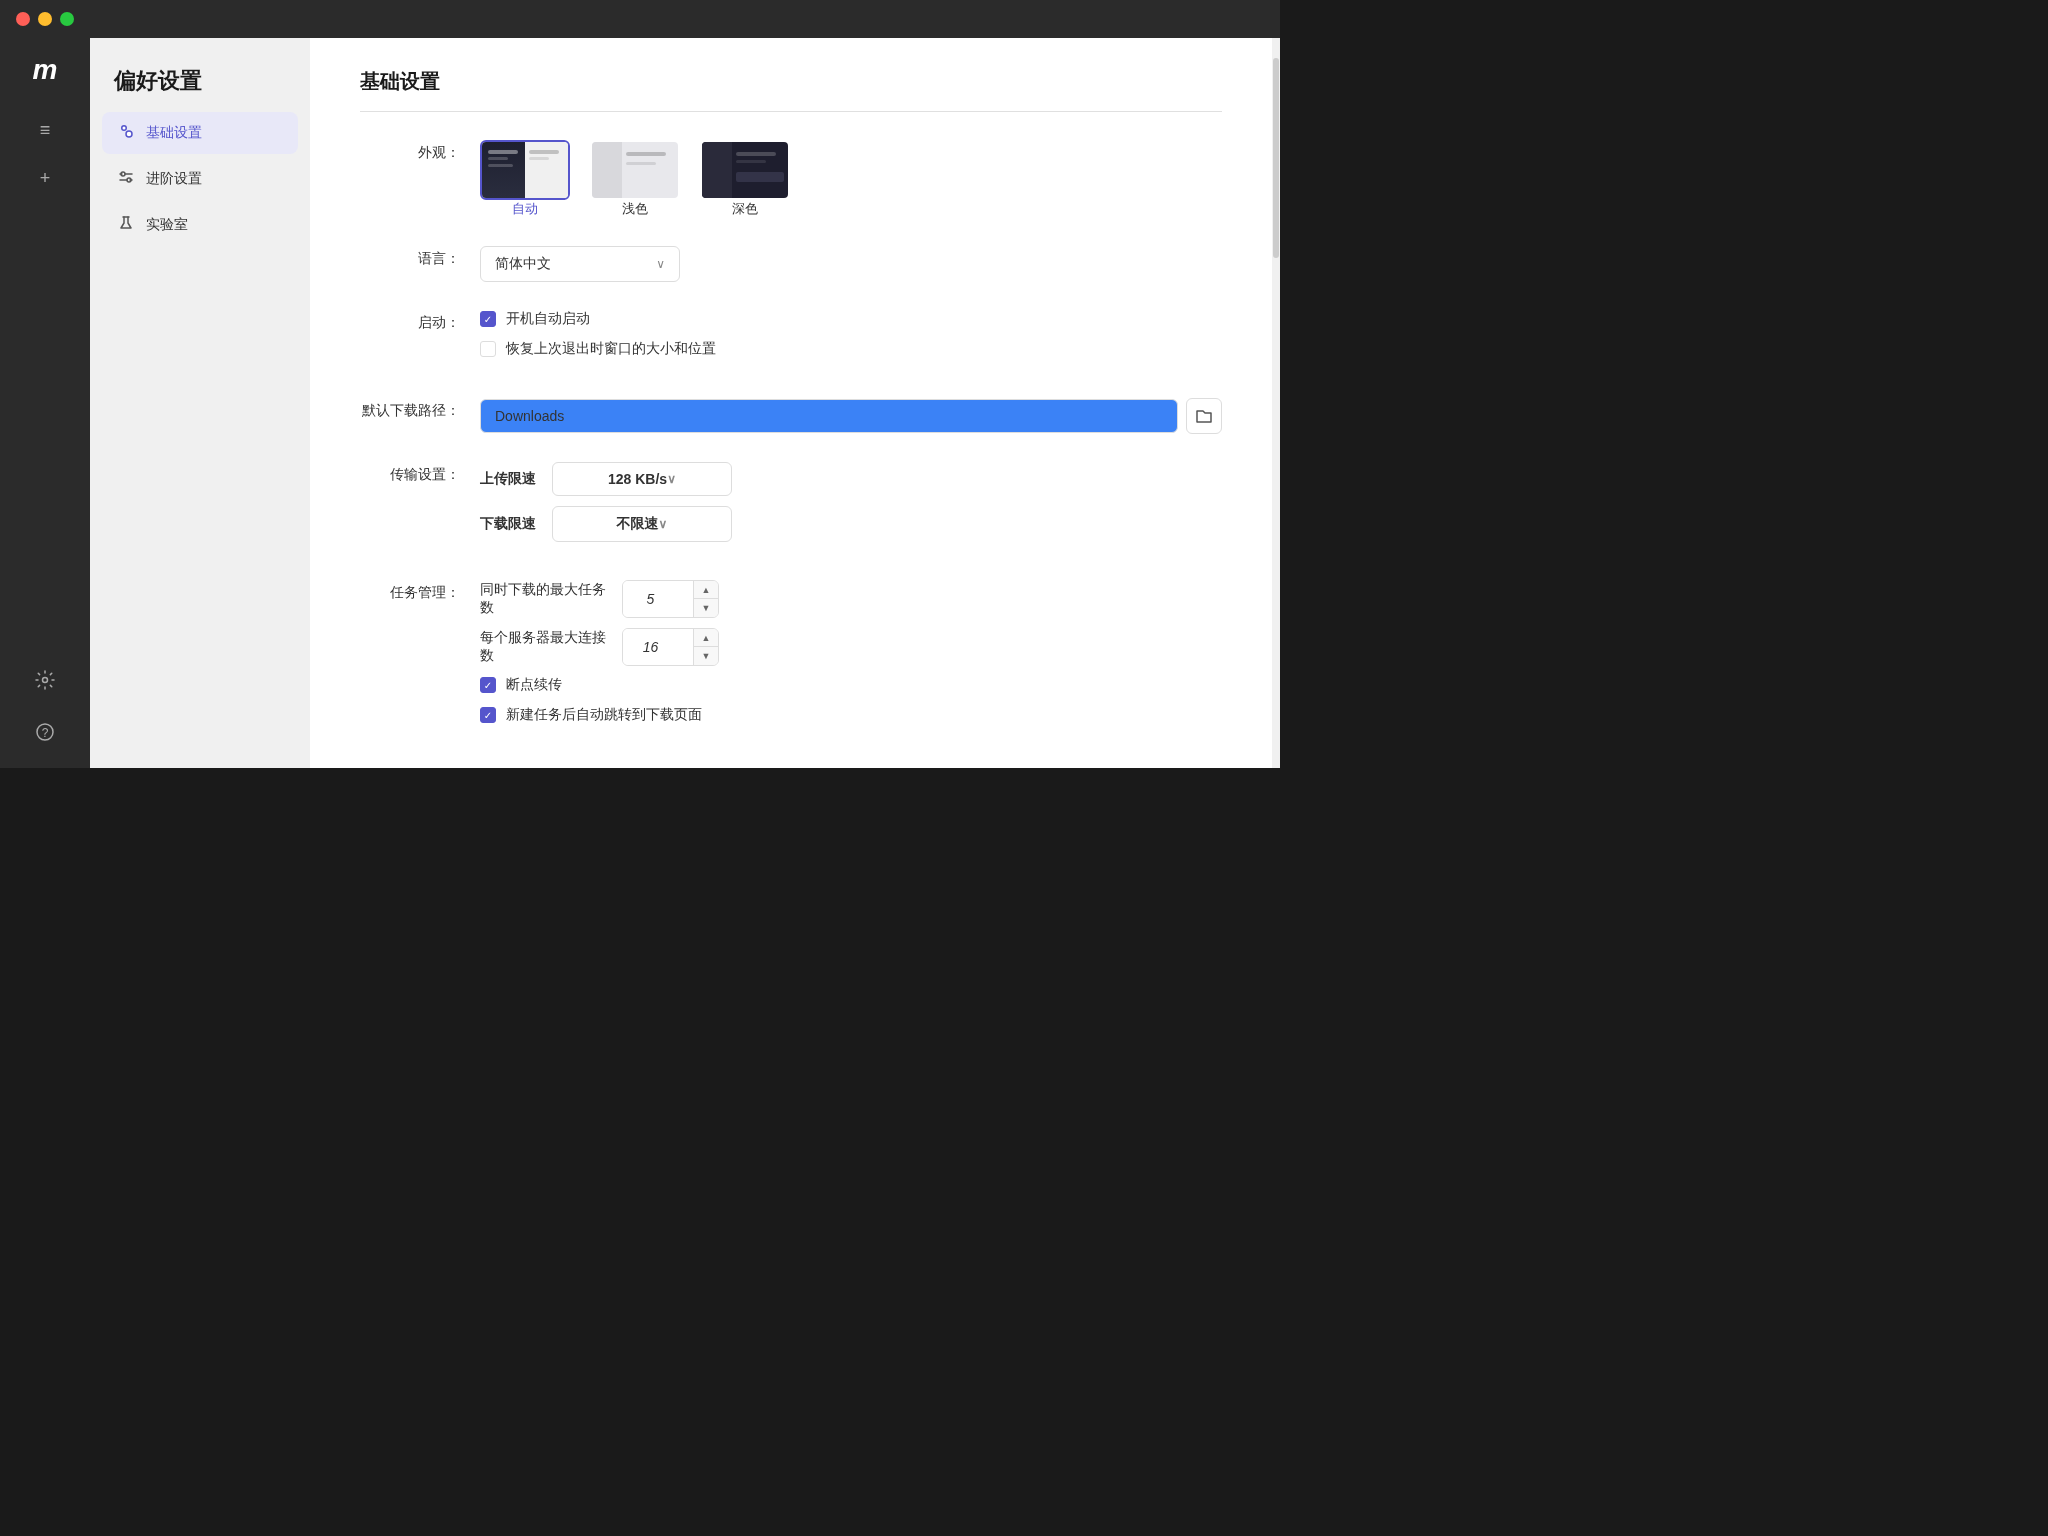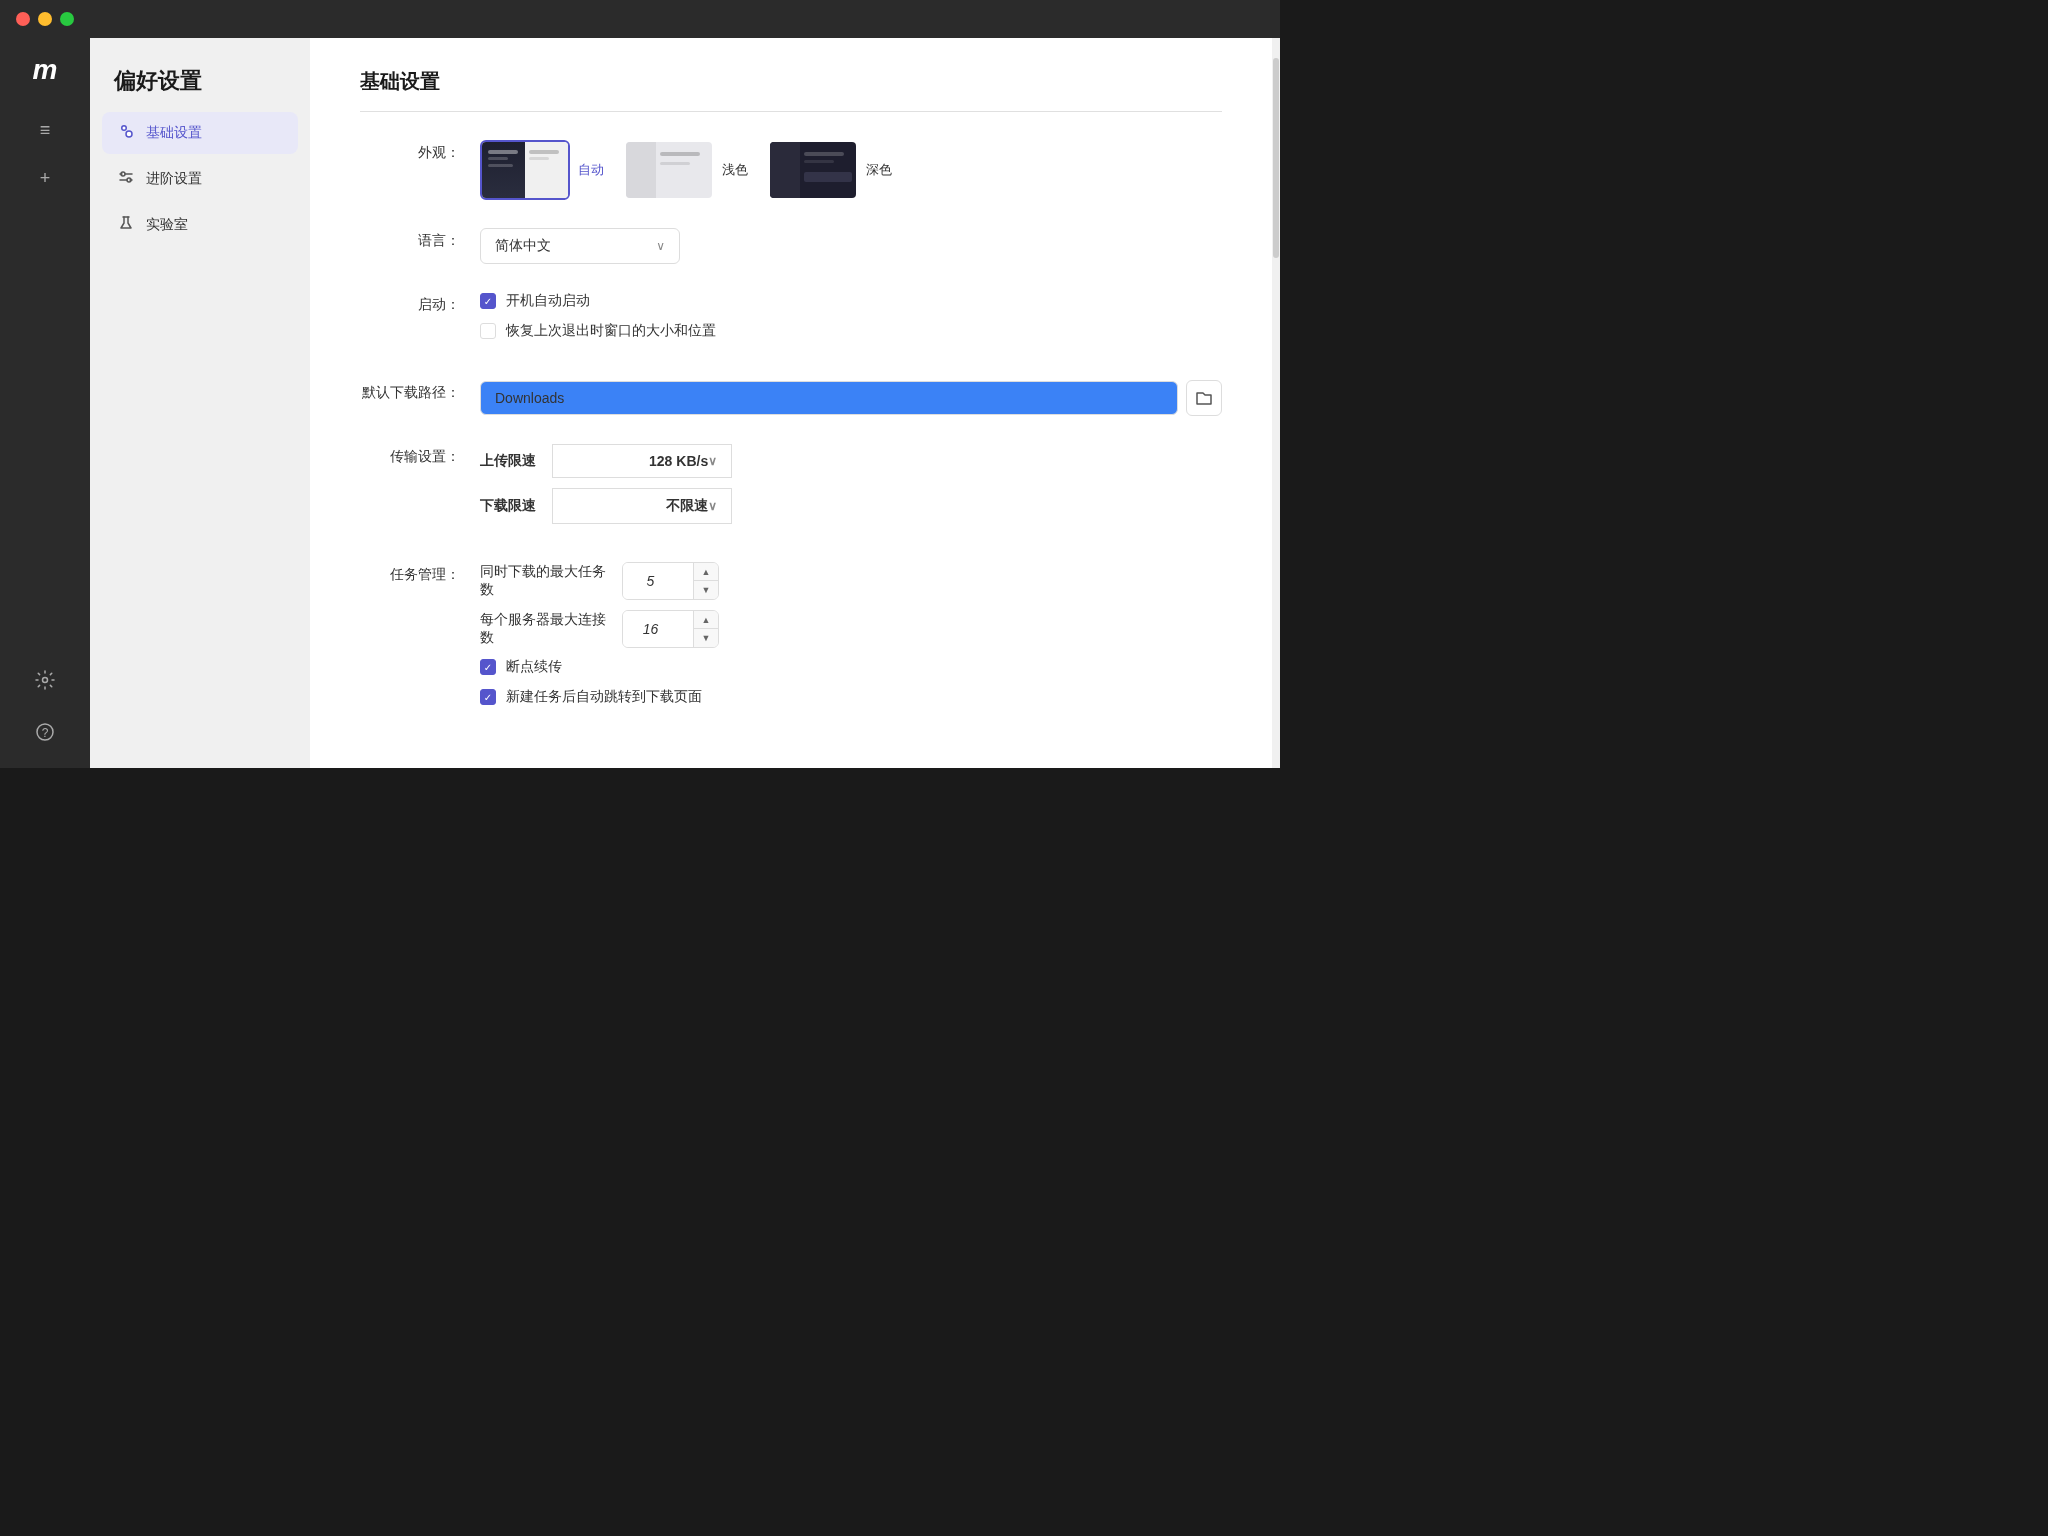--- a/index.html
+++ b/index.html
@@ -152,23 +152,22 @@
       flex: 1;
     }
 
     
     .theme-options {
       display: flex;
       gap: 20px;
     }
     .theme-option {
       display: flex;
-      flex-direction: row;
-      align-items: center;
-      gap: 8px;
+      flex-direction: column;
+      align-items: center;
       cursor: pointer;
     }
     .theme-preview {
       width: 90px;
       height: 60px;
       border-radius: 6px;
       overflow: hidden;
       border: 2px solid transparent;
     }
     .theme-preview.selected {
@@ -263,23 +262,23 @@
       font-weight: bold;
     }
     .transfer-label {
       font-size: 14px;
       color: #333;
       width: 60px;
     }
     .speed-dropdown {
       display: flex;
       align-items: center;
-      justify-content: flex-end;
+      justify-content: center;
       border: 1px solid #ddd;
-      border-radius: 0;
+      border-radius: 6px;
       padding: 8px 14px;
       font-size: 14px;
       color: #333;
       background: white;
       cursor: pointer;
       width: 180px;
     }
 
     
     .task-row {

